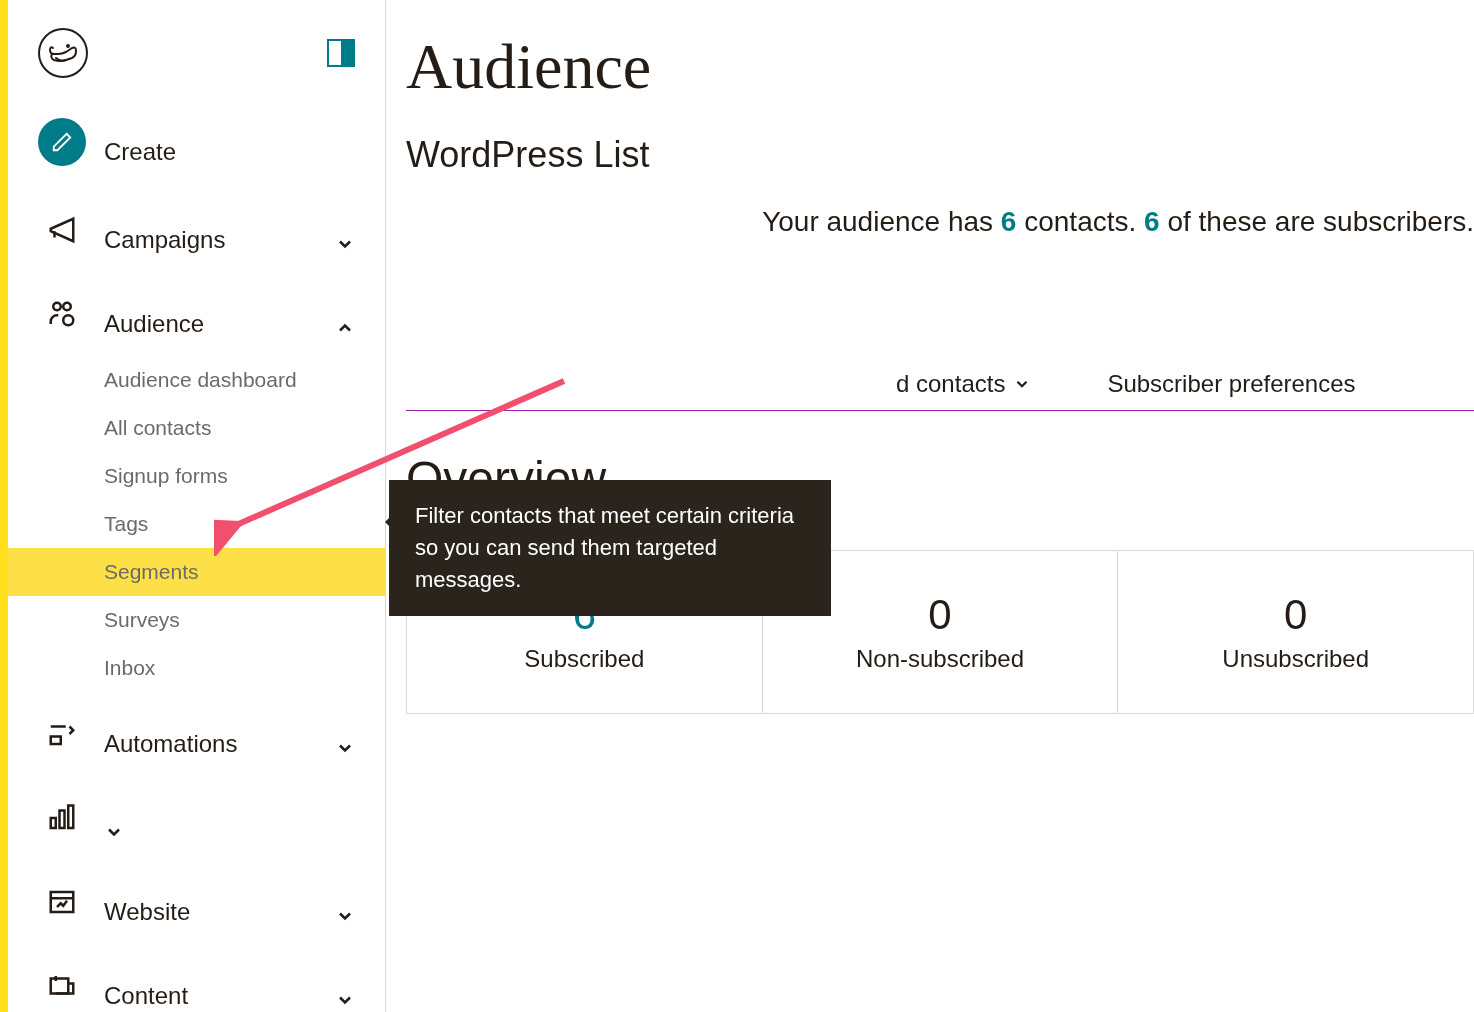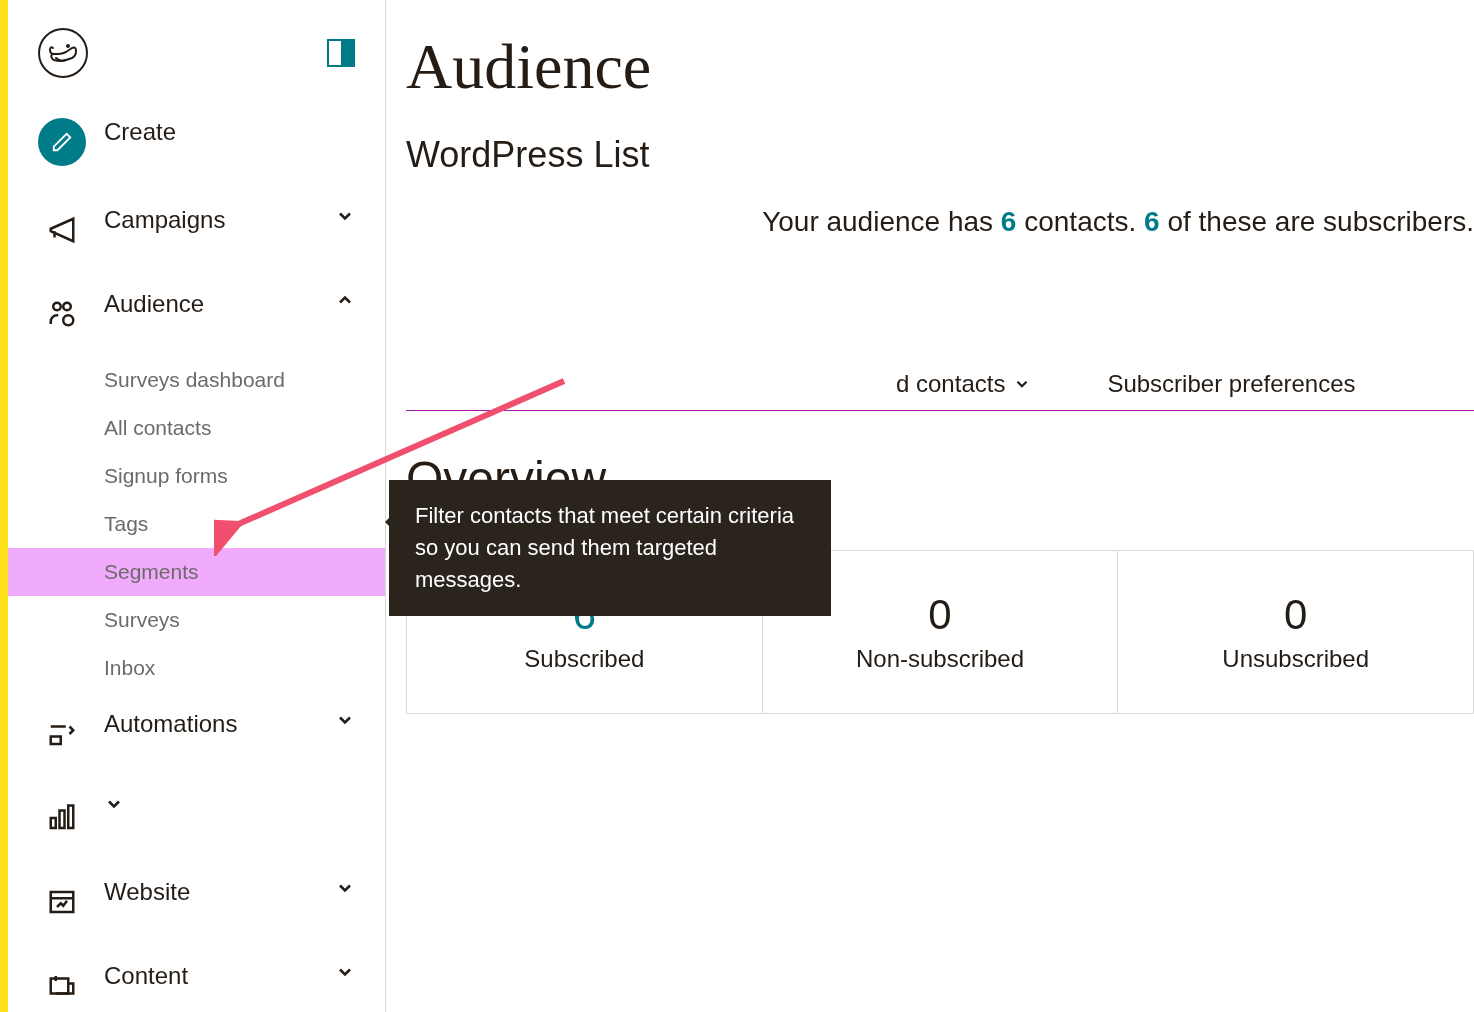--- a/index.html
+++ b/index.html
@@ -45,21 +45,21 @@
       border: 2px solid #007c89;
       display: flex;
     }
     .theme-toggle-half {
       width: 50%;
       height: 100%;
       background: #007c89;
     }
     .nav-item {
       display: flex;
-      align-items: flex-start;
+      align-items: flex-end;
       padding: 18px 30px;
       cursor: pointer;
       font-size: 24px;
       color: #241c15;
     }
     .nav-item.create {
       padding-top: 10px;
       padding-bottom: 22px;
     }
     .nav-icon {
@@ -90,21 +90,21 @@
     .sub-items {
       padding-left: 96px;
     }
     .sub-item {
       padding: 12px 0;
       font-size: 21px;
       color: #6d6a67;
       cursor: pointer;
     }
     .sub-item.active {
-      background: #f0abfc;
+      background: #fde047;
       margin-left: -96px;
       padding-left: 96px;
     }
     .badge-new {
       background: #f5d5f0;
       color: #241c15;
       font-size: 18px;
       padding: 2px 8px;
       margin-right: 10px;
     }
@@ -268,21 +268,21 @@
             <circle cx="17" cy="17" r="4"></circle>
         </svg>
       </div>
       <span class="nav-label">Audience</span>
       <svg class="nav-chevron" viewBox="0 0 24 24" fill="none" stroke="#241c15" stroke-width="3">
           <path d="M6 15l6-6 6 6"></path>
         </svg>
     </div>
 
     <div class="sub-items">
-      <div class="sub-item">Surveys dashboard</div>
+      <div class="sub-item">Audience dashboard</div>
       <div class="sub-item">All contacts</div>
       <div class="sub-item">Signup forms</div>
       <div class="sub-item">Tags</div>
       <div class="sub-item active">Segments</div>
       <div class="sub-item">Surveys</div>
       <div class="sub-item">Inbox</div>
     </div>
 
     <div class="nav-item">
       <div class="nav-icon">

